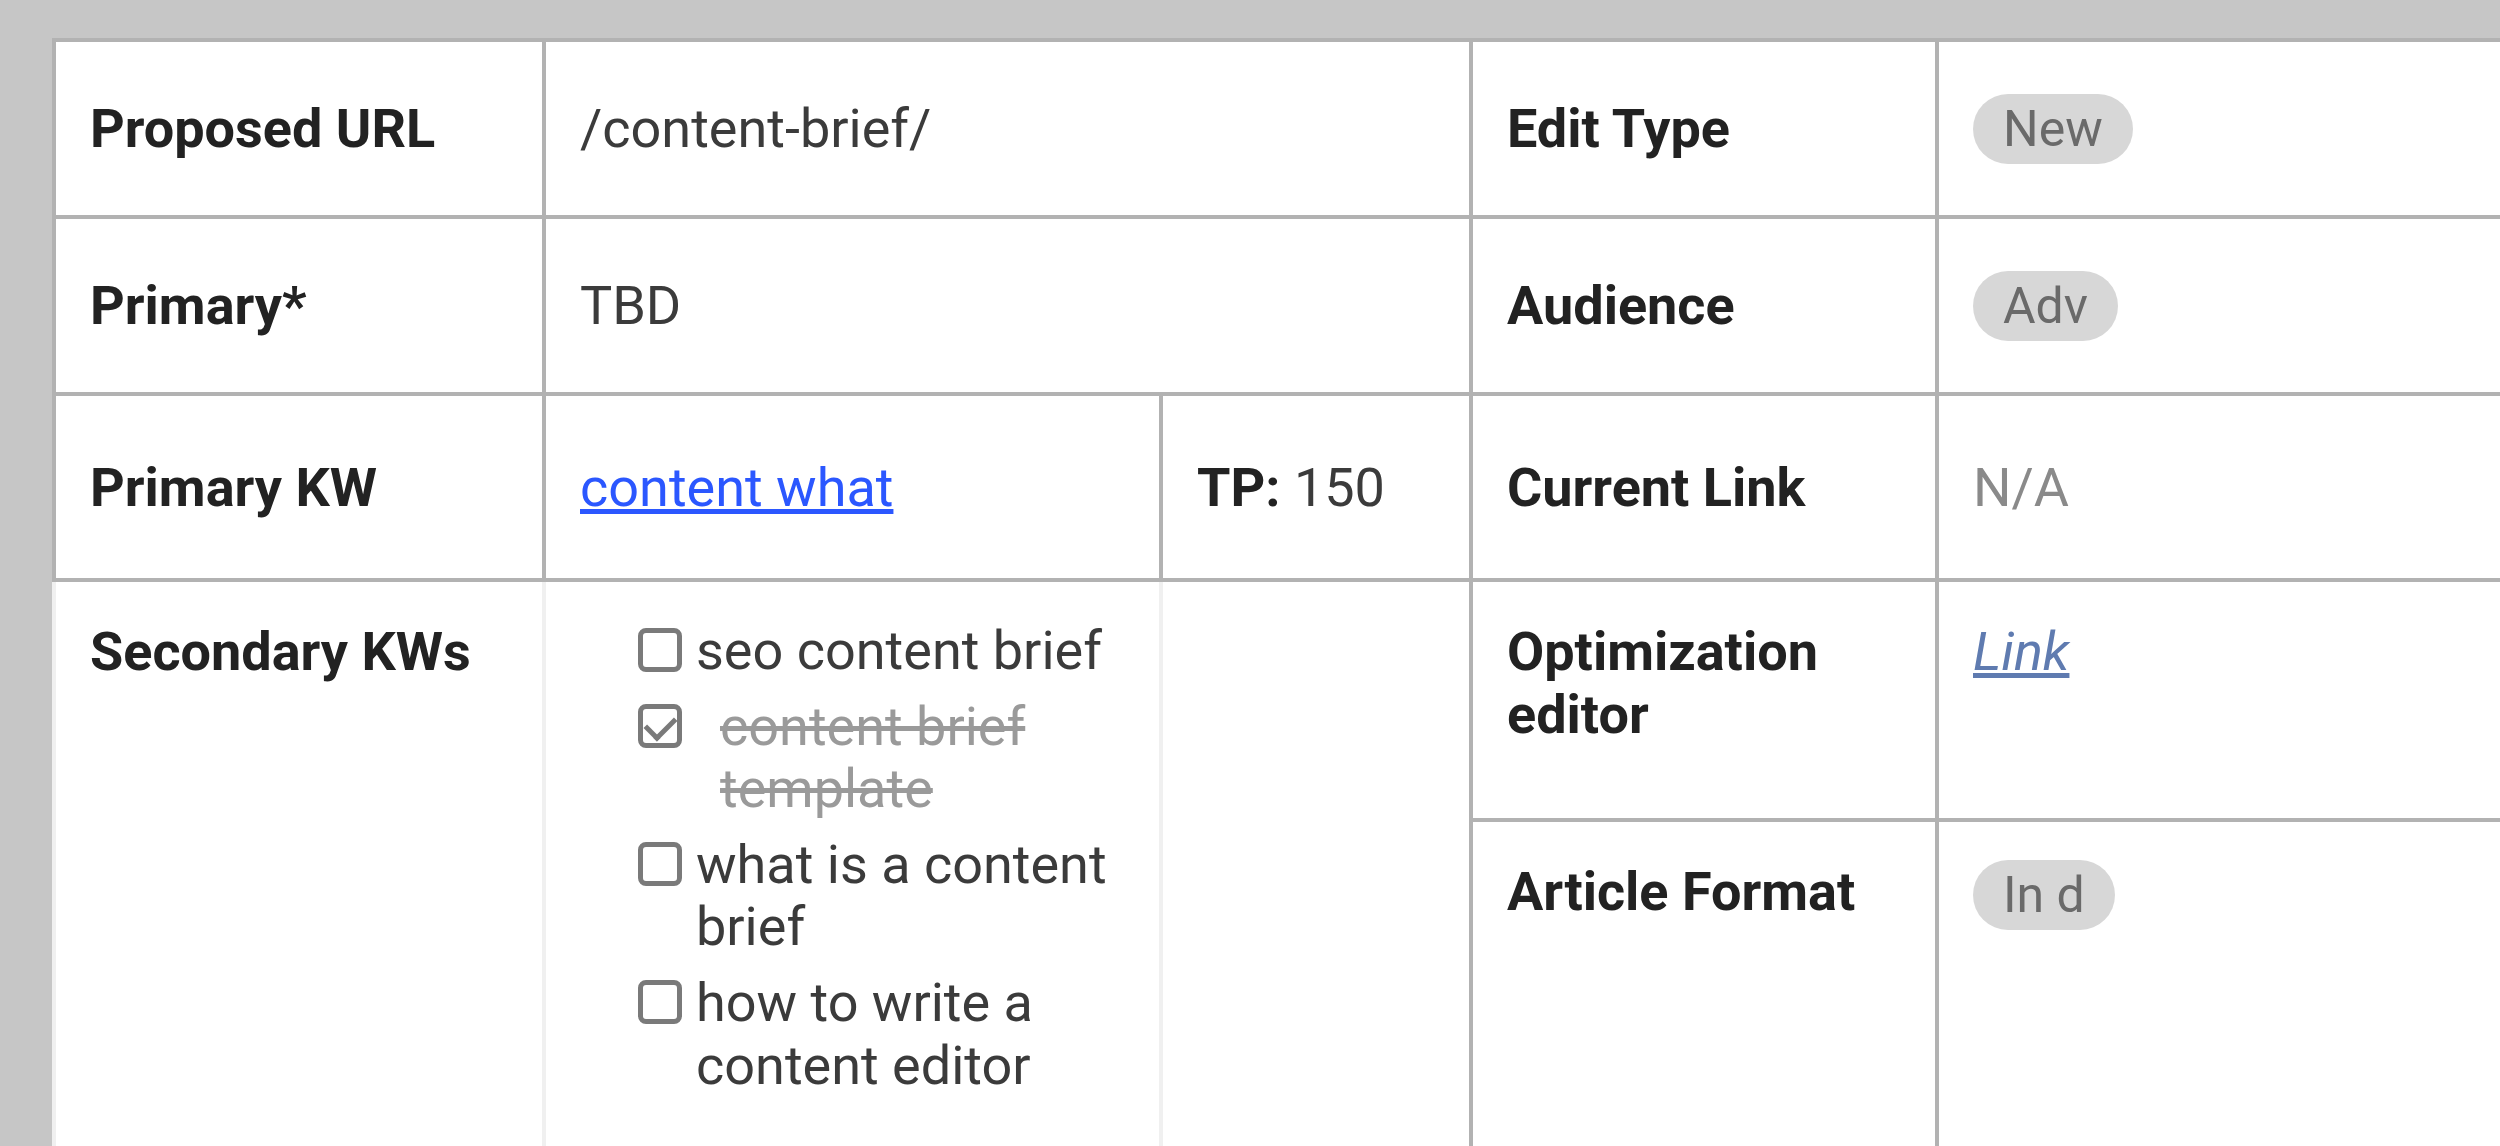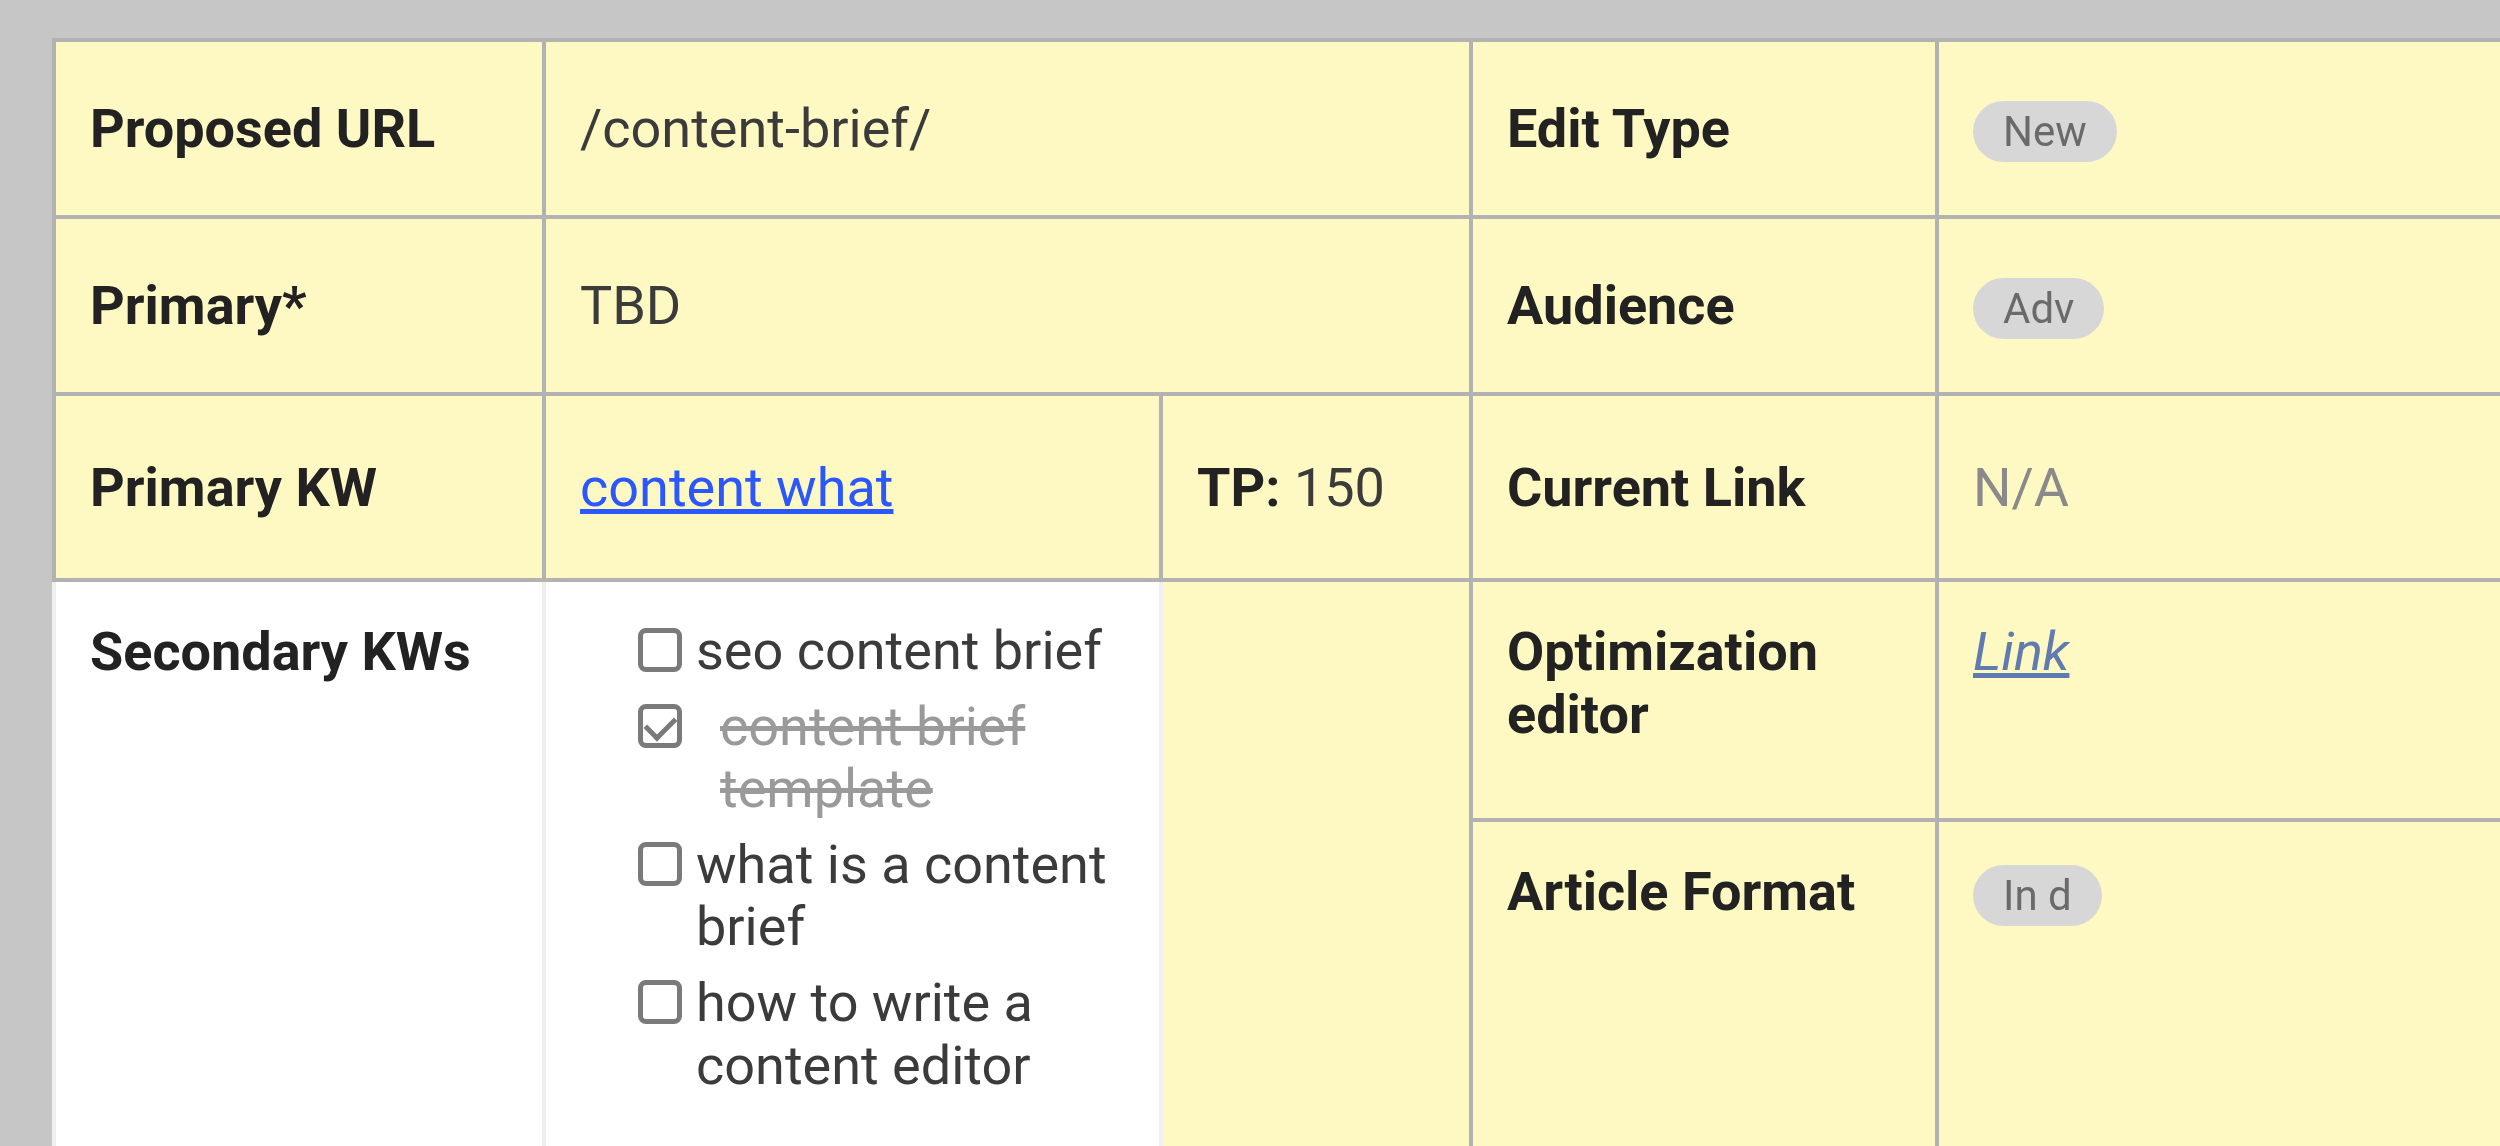--- a/index.html
+++ b/index.html
@@ -22,21 +22,21 @@
     border-collapse: collapse;
     table-layout: fixed;
   }
   col.c1 { width: 490px; }
   col.c2 { width: 617px; }
   col.c3 { width: 310px; }
   col.c4 { width: 466px; }
   col.c5 { width: 600px; } 
   td {
     border: 4px solid #b2b2b2;
-    background: #fef9c3;
+    background: #ffffff;
     padding: 0 34px;
     font-size: 54px;
     color: #3b3b3b;
     vertical-align: middle;
     box-sizing: border-box;
   }
   td.label {
     font-weight: 700;
     color: #222;
     font-size: 54px;
@@ -60,21 +60,21 @@
     color: #5f7bb0;
     font-style: italic;
     text-decoration: underline;
   }
   .pill {
     display: inline-block;
     background: #d7d7d7;
     color: #6a6a6a;
     padding: 6px 30px;
     border-radius: 50px;
-    font-size: 42px;
+    font-size: 50px;
   }
   .faded { color: #8a8a8a; }
   .tp-label { font-weight: 700; color: #222; }
 
   
   ul.check { list-style: none; padding: 0 0 0 58px; margin: 0; }
   ul.check li {
     display: flex;
     align-items: flex-start;
     gap: 14px;

